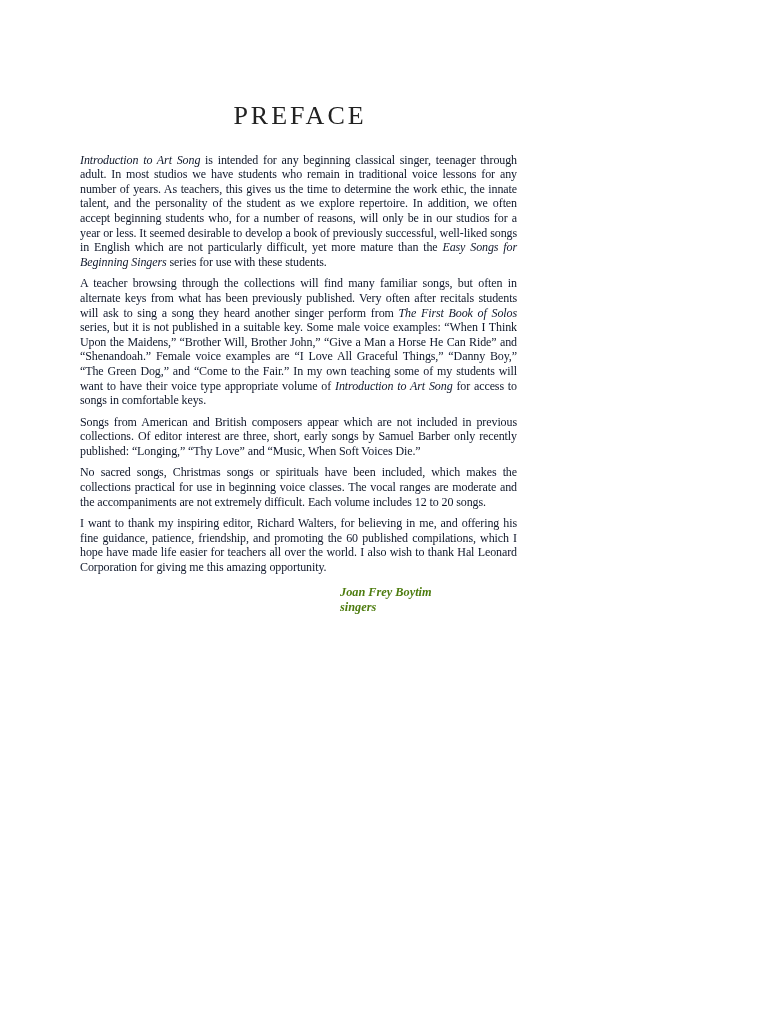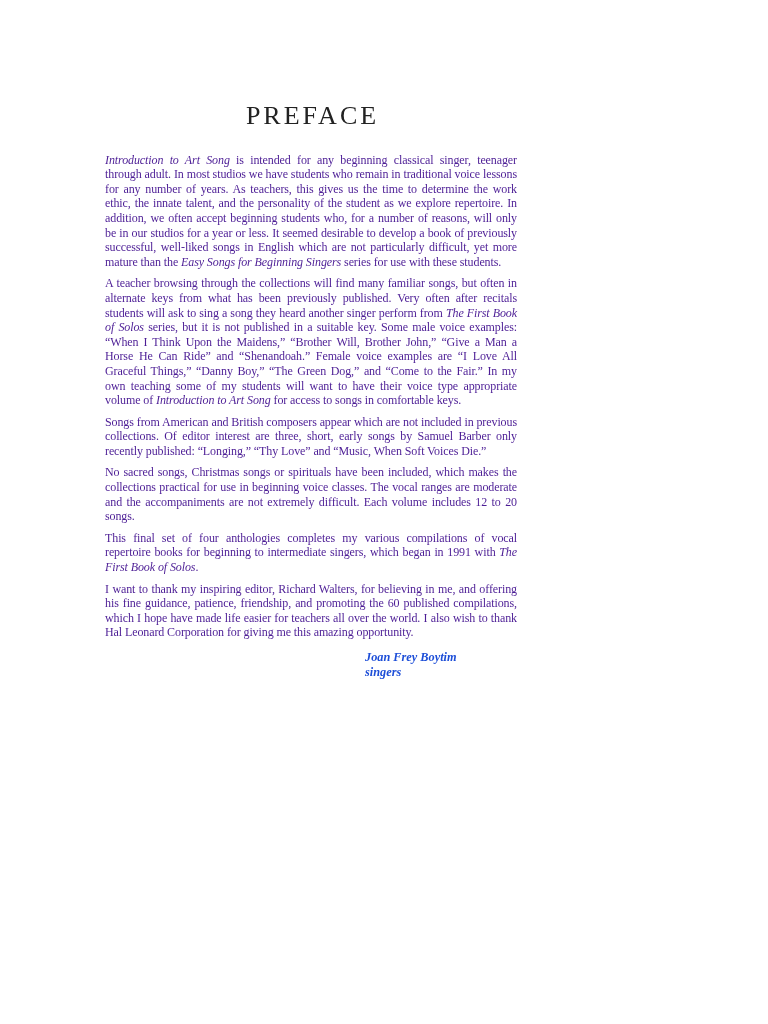--- a/index.html
+++ b/index.html
@@ -6,21 +6,21 @@
     margin: 0;
     padding: 0;
     background: #ffffff;
   }
   .page {
     position: relative;
     width: 708px;
     height: 1024px;
     background: #ffffff;
     box-sizing: border-box;
-    padding: 102px 191px 0 105px;
+    padding: 102px 191px 0 80px;
     font-family: "Liberation Serif", "DejaVu Serif", serif;
     color: #262626;
     overflow: hidden;
   }
   .title {
     font-family: "Liberation Serif", "DejaVu Serif", serif;
     font-weight: 400;
     font-size: 26px;
     letter-spacing: 3px;
     text-indent: 3px;
@@ -29,46 +29,45 @@
     margin: 0 0 22px 0;
     line-height: 1.1;
   }
   .body-text { display: block; }
   p.para {
     margin: 0 0 7px 0;
     font-size: 12px;
     line-height: 14.6px;
     letter-spacing: -0.1px;
     text-align: justify;
-    color: #4c1d95;
+    color: #0f172a;
   }
   p.para span.it { font-style: italic; }
   .signature {
     margin-top: 10px;
     margin-left: 260px;
     font-size: 12.3px;
     line-height: 15px;
     font-style: italic;
     font-weight: bold;
-    color: #1d4ed8;
+    color: #4d7c0f;
   }
   .signature .sig-line { display: block; }
 </style>
 </head>
 <body>
 
 <div class="page">
   <h1 class="title">PREFACE</h1>
 
   <div class="body-text">
       <p class="para"><span class="it">Introduction to Art Song</span><span class=""> is intended for any beginning classical singer, teenager through adult. In most studios we have students who remain in traditional voice lessons for any number of years. As teachers, this gives us the time to determine the work ethic, the innate talent, and the personality of the student as we explore repertoire. In addition, we often accept beginning students who, for a number of reasons, will only be in our studios for a year or less. It seemed desirable to develop a book of previously successful, well-liked songs in English which are not particularly difficult, yet more mature than the </span><span class="it">Easy Songs for Beginning Singers</span><span class=""> series for use with these students.</span></p>
       <p class="para"><span class="">A teacher browsing through the collections will find many familiar songs, but often in alternate keys from what has been previously published. Very often after recitals students will ask to sing a song they heard another singer perform from </span><span class="it">The First Book of Solos</span><span class=""> series, but it is not published in a suitable key. Some male voice examples: “When I Think Upon the Maidens,” “Brother Will, Brother John,” “Give a Man a Horse He Can Ride” and “Shenandoah.” Female voice examples are “I Love All Graceful Things,” “Danny Boy,” “The Green Dog,” and “Come to the Fair.” In my own teaching some of my students will want to have their voice type appropriate volume of </span><span class="it">Introduction to Art Song</span><span class=""> for access to songs in comfortable keys.</span></p>
       <p class="para"><span class="">Songs from American and British composers appear which are not included in previous collections. Of editor interest are three, short, early songs by Samuel Barber only recently published: “Longing,” “Thy Love” and “Music, When Soft Voices Die.”</span></p>
       <p class="para"><span class="">No sacred songs, Christmas songs or spirituals have been included, which makes the collections practical for use in beginning voice classes. The vocal ranges are moderate and the accompaniments are not extremely difficult. Each volume includes 12 to 20 songs.</span></p>
-      <p class="para"><span class="">This final set of four anthologies completes my various compilations of vocal repertoire books for beginning to intermediate singers, which began in 1991 with </span><span class="it">The First Book of Solos</span><span class="">.</span></p>
       <p class="para"><span class="">I want to thank my inspiring editor, Richard Walters, for believing in me, and offering his fine guidance, patience, friendship, and promoting the 60 published compilations, which I hope have made life easier for teachers all over the world. I also wish to thank Hal Leonard Corporation for giving me this amazing opportunity.</span></p>
     </div>
 
   <div class="signature">
     <span class="sig-line">Joan Frey Boytim</span>
     <span class="sig-line">singers</span>
   </div>
 </div>
 
 </body></html>

